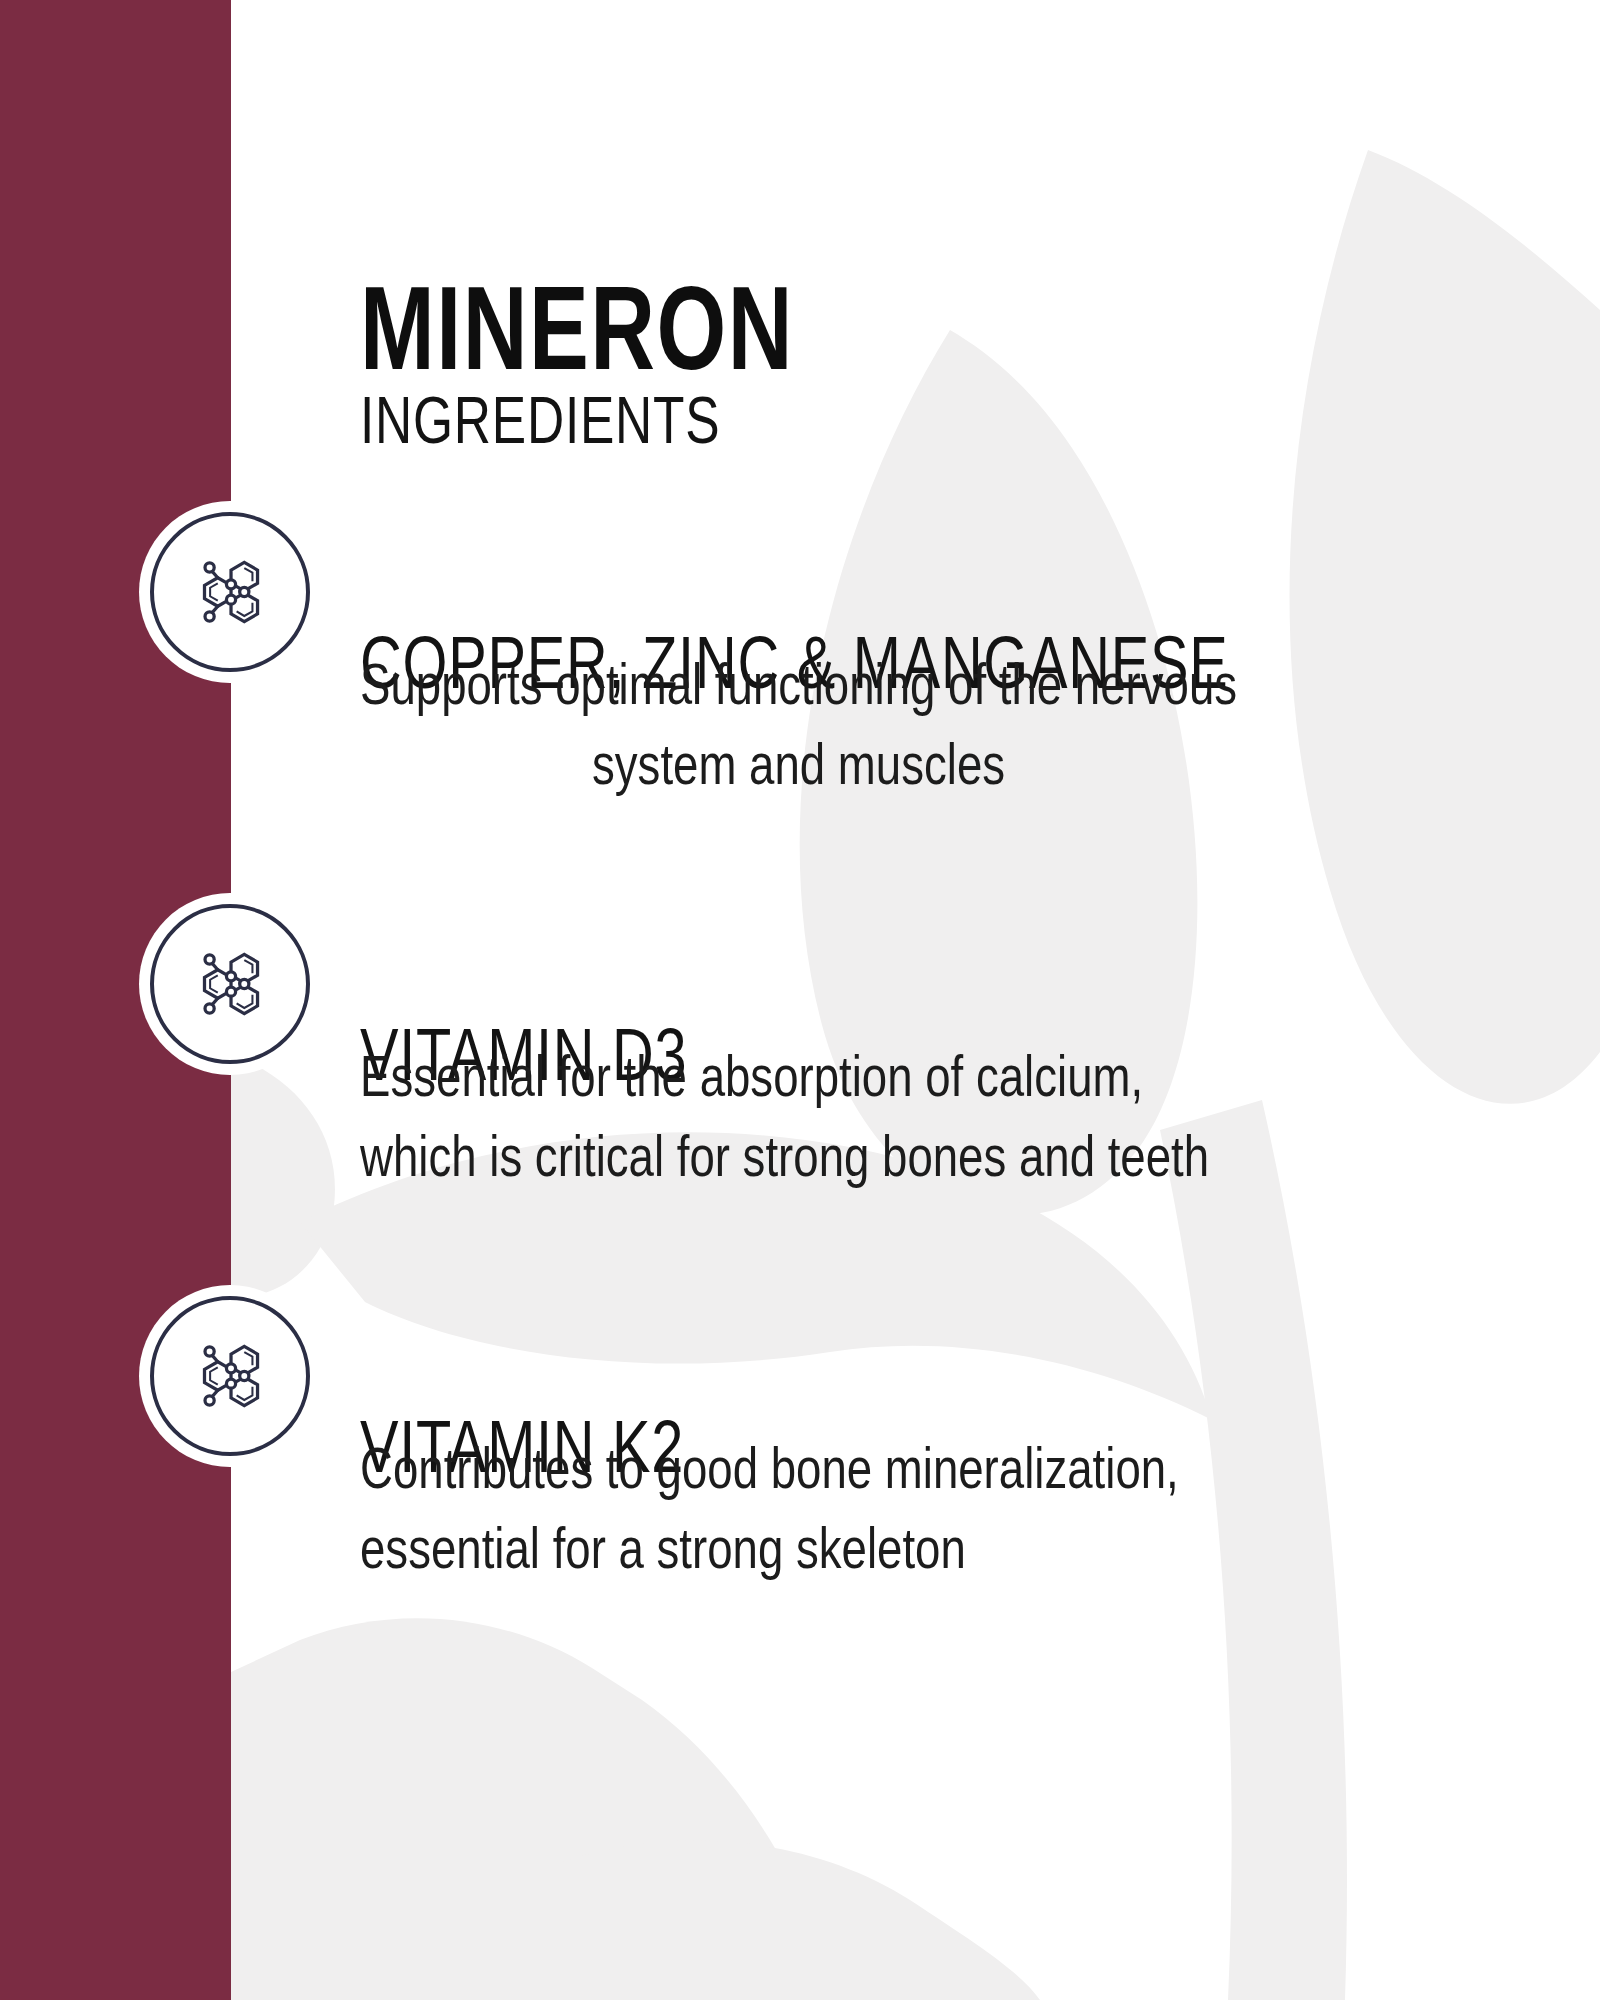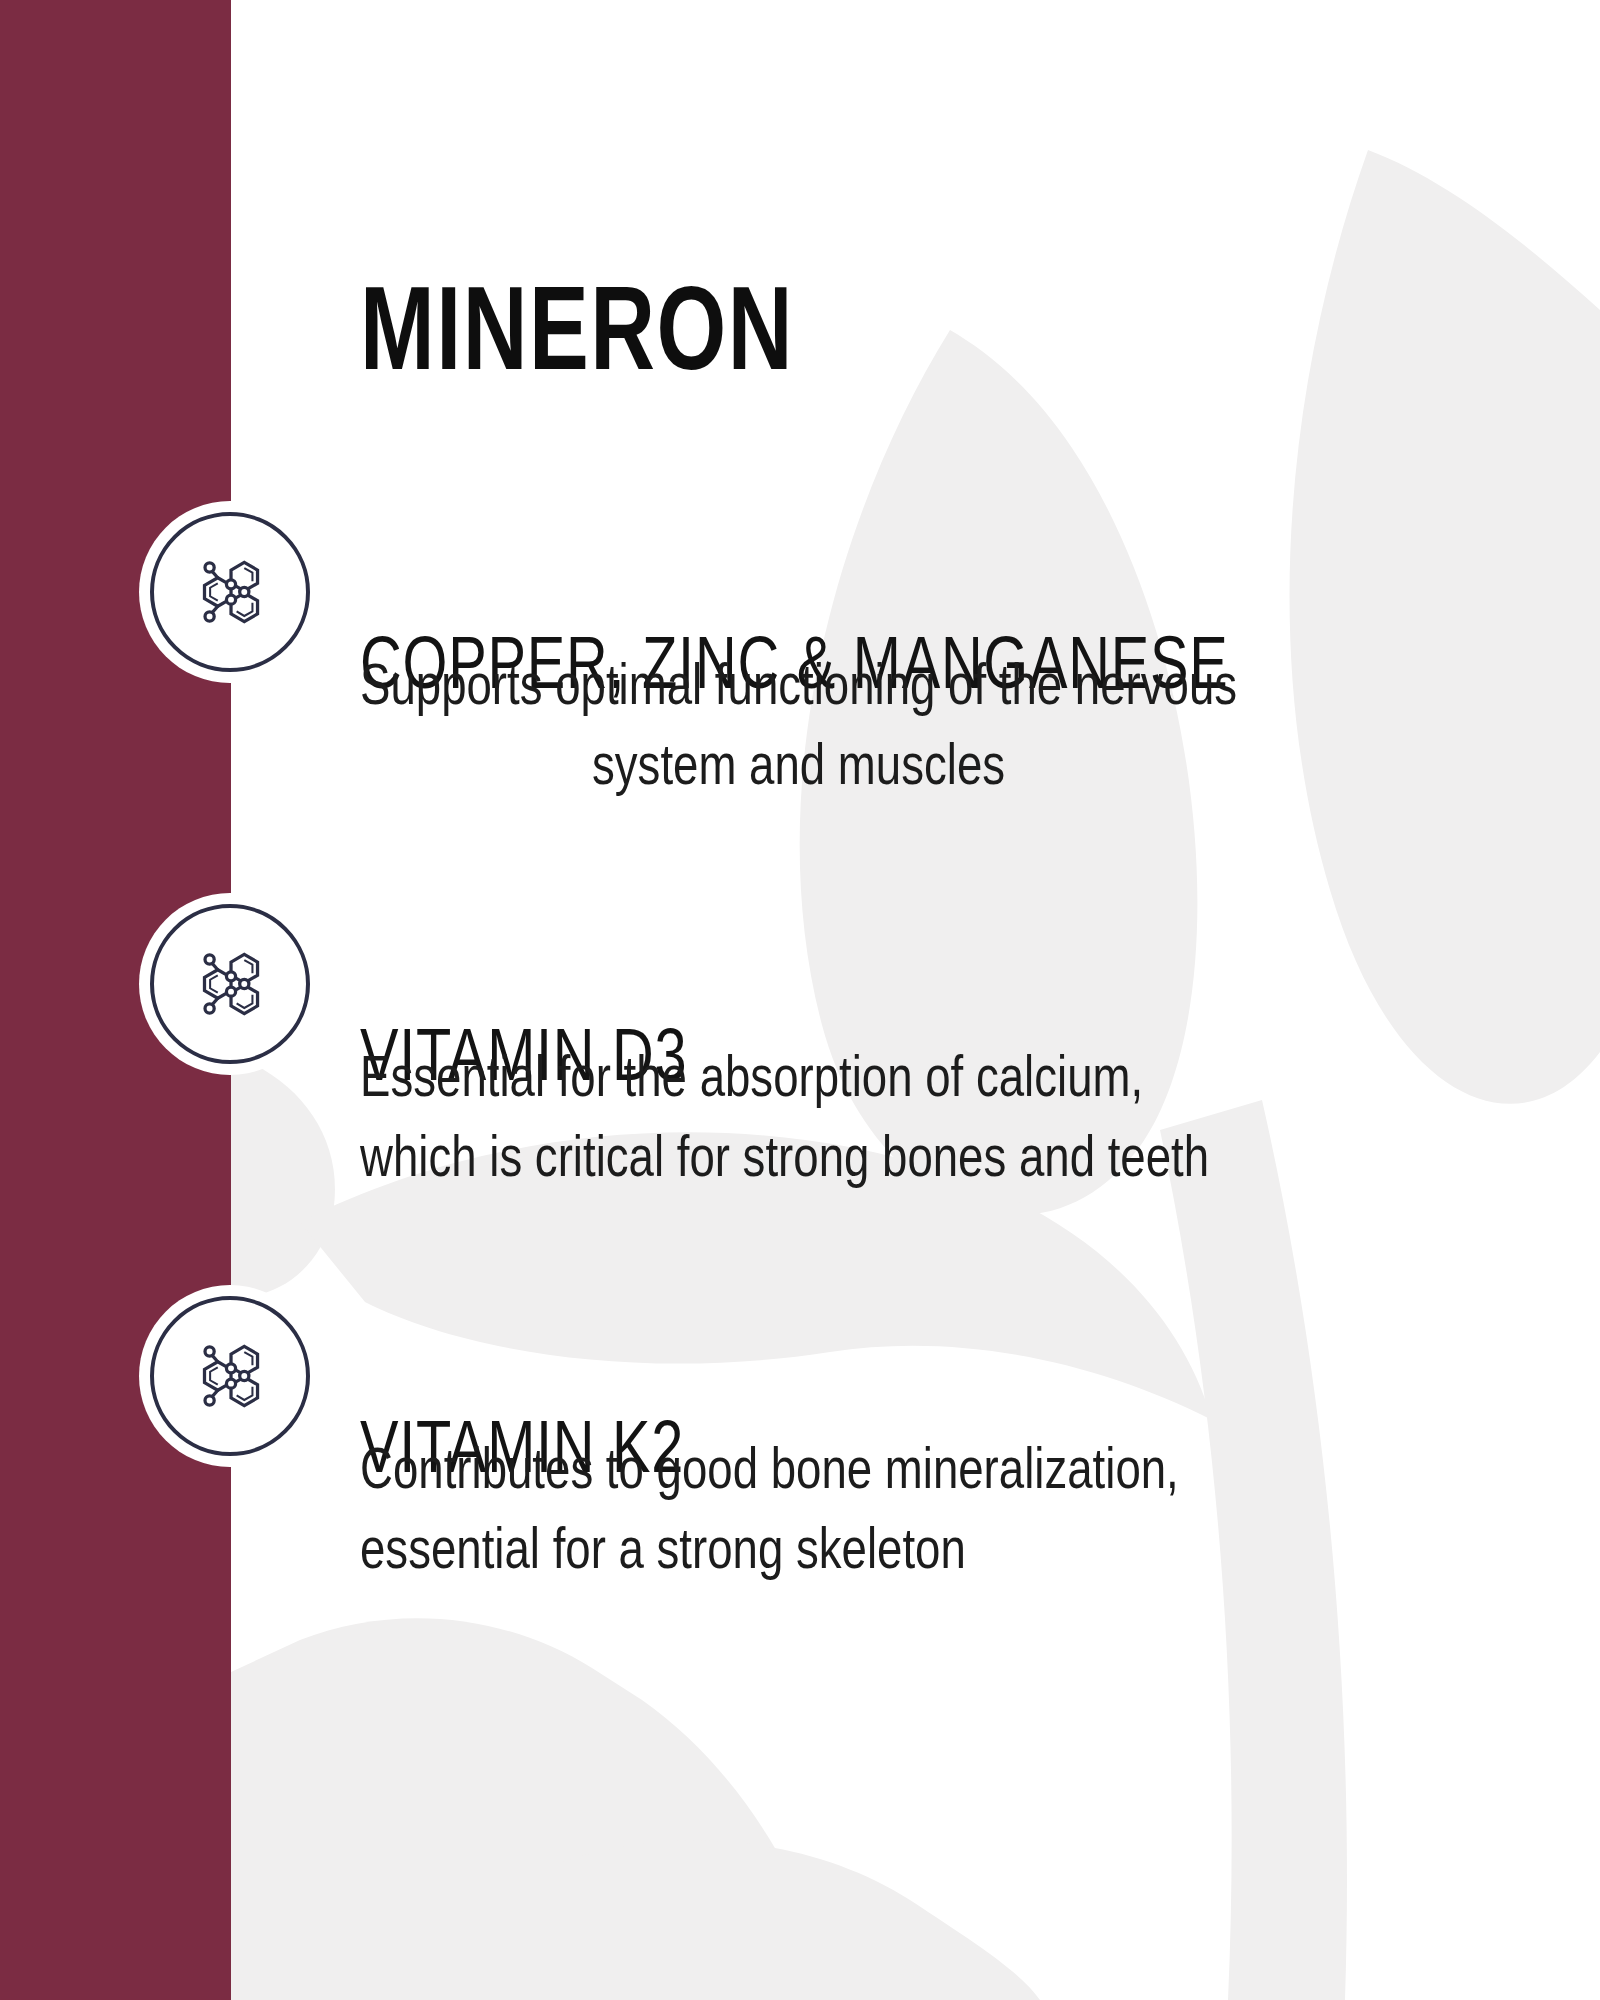--- a/index.html
+++ b/index.html
@@ -69,20 +69,21 @@
 
     <path d="M520 1880 C640 1820 800 1830 910 1900 C980 1946 1020 1972 1040 2000 L560 2000 Z"></path>
   </g>
 </svg>
 
 <div class="sidebar"></div>
 
 <div class="content">
 
   <h1 class="page-title"><span class="cond">MINERON</span></h1>
+  <h2 class="page-subtitle"><span class="cond">INGREDIENTS</span></h2>
 
   <section class="section sec-1">
     <div class="icon-wrap">
       <svg width="102" height="102" viewBox="0 0 100 100" fill="none" stroke="#2B2E45" stroke-width="3.2" xmlns="http://www.w3.org/2000/svg">
         <polygon points="38,36 51,43.5 51,56.5 38,64 25,56.5 25,43.5"></polygon>
         <polyline points="38,41.5 30.5,45.8 30.5,54.2 38,58.5" stroke-width="2"></polyline>
         <polygon points="64,21 77,28.5 77,41.5 64,49 51,41.5 51,28.5"></polygon>
         <polyline points="64,26.5 72,31 72,39.5" stroke-width="2"></polyline>
         <polygon points="64,51 77,58.5 77,71.5 64,79 51,71.5 51,58.5"></polygon>
         <polyline points="72,60.5 72,69 64,73.5 56.5,69" stroke-width="2"></polyline>

